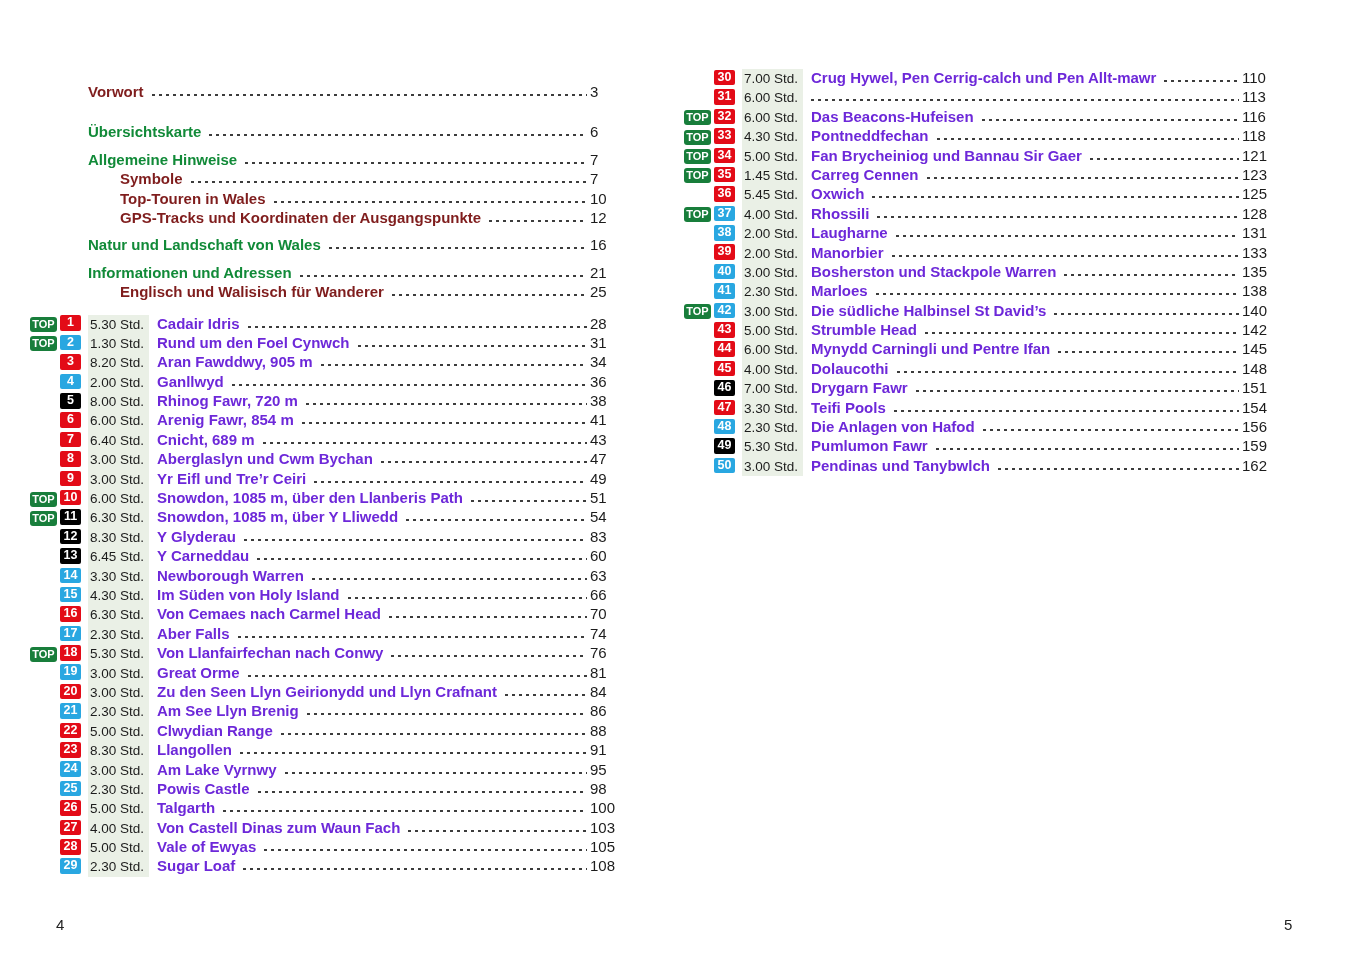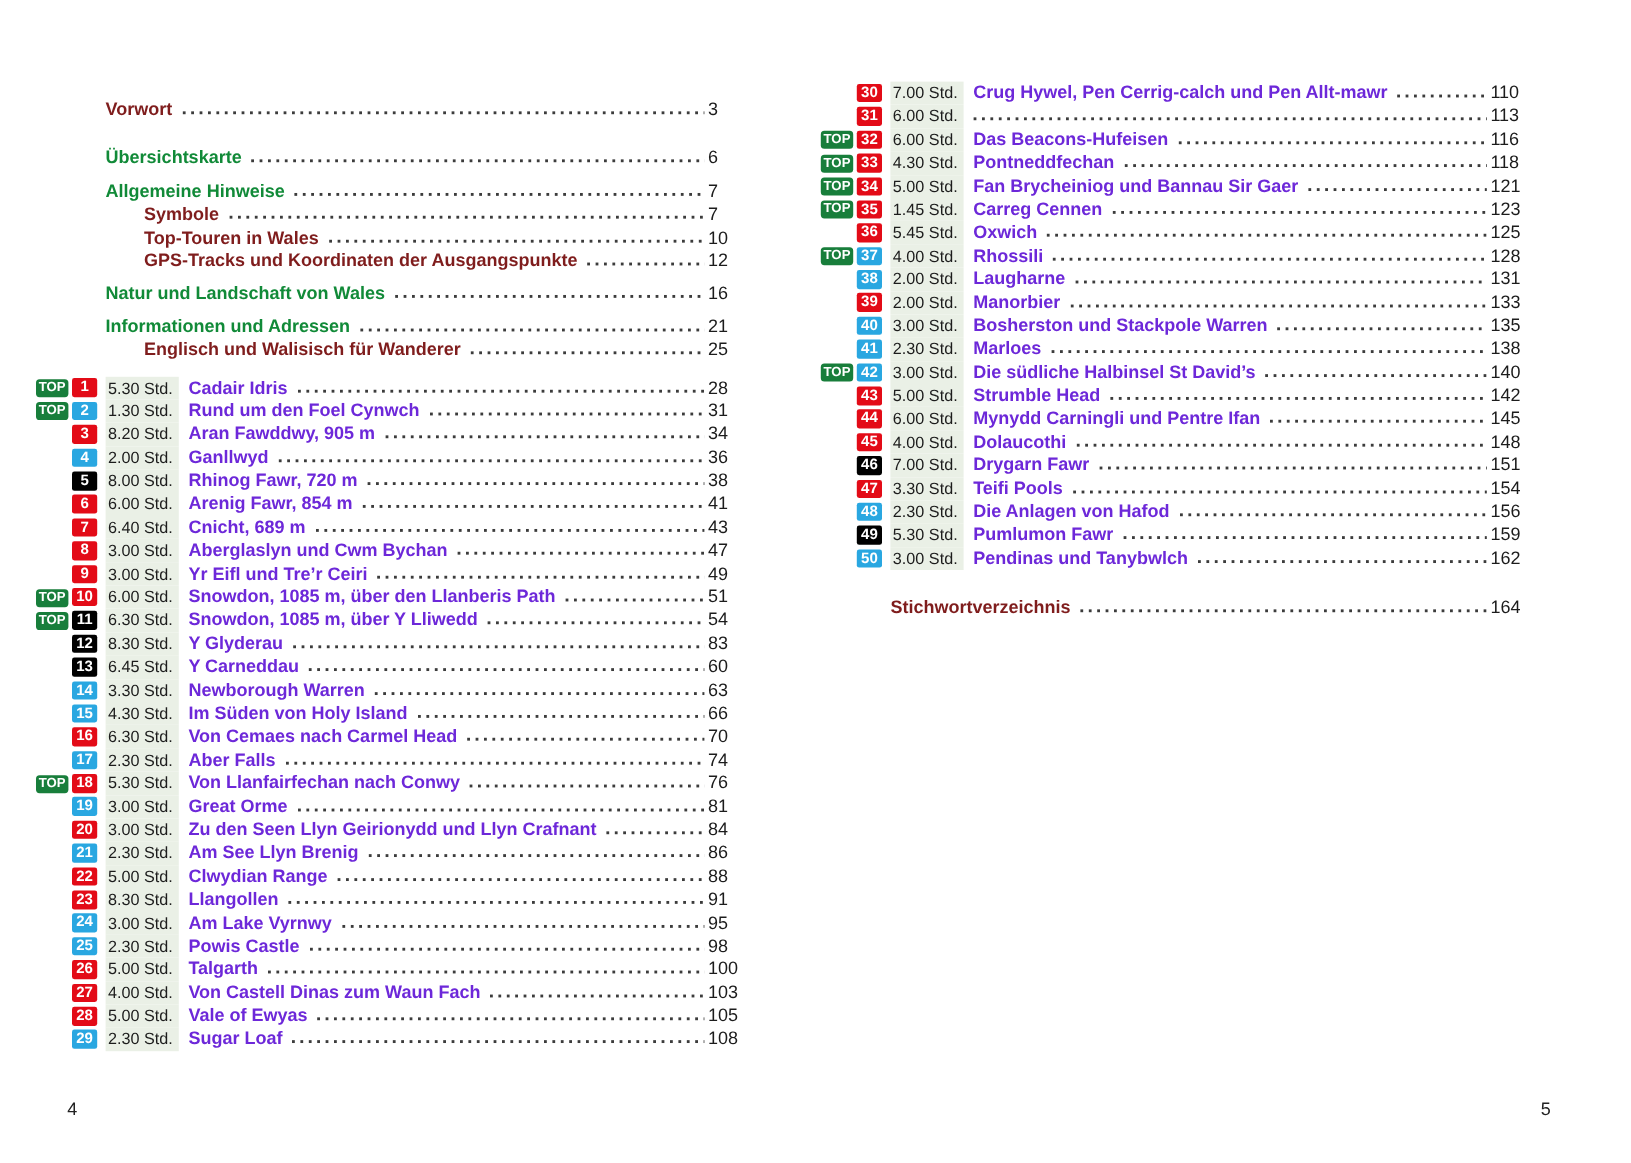--- a/index.html
+++ b/index.html
@@ -539,23 +539,18 @@
         <div class="row tour">
         <span class="topslot"><span class="top-badge" style="visibility: hidden;">TOP</span></span>
         <span class="num-badge blue">50</span>
         <span class="time">3.00 Std.</span>
         <span class="title">Pendinas und Tanybwlch</span>
         <span class="leader"></span>
         <span class="pagenum">162</span>
       </div>
       </div>
 
-    <div class="row fm index-row">
-      <span class="fm-label">Stichwortverzeichnis</span>
-      <span class="leader"></span>
-      <span class="pagenum">164</span>
-    </div>
   </div>
 
   <div class="footer-num left">4</div>
   <div class="footer-num right">5</div>
 
 </div>
 
 </body></html>

